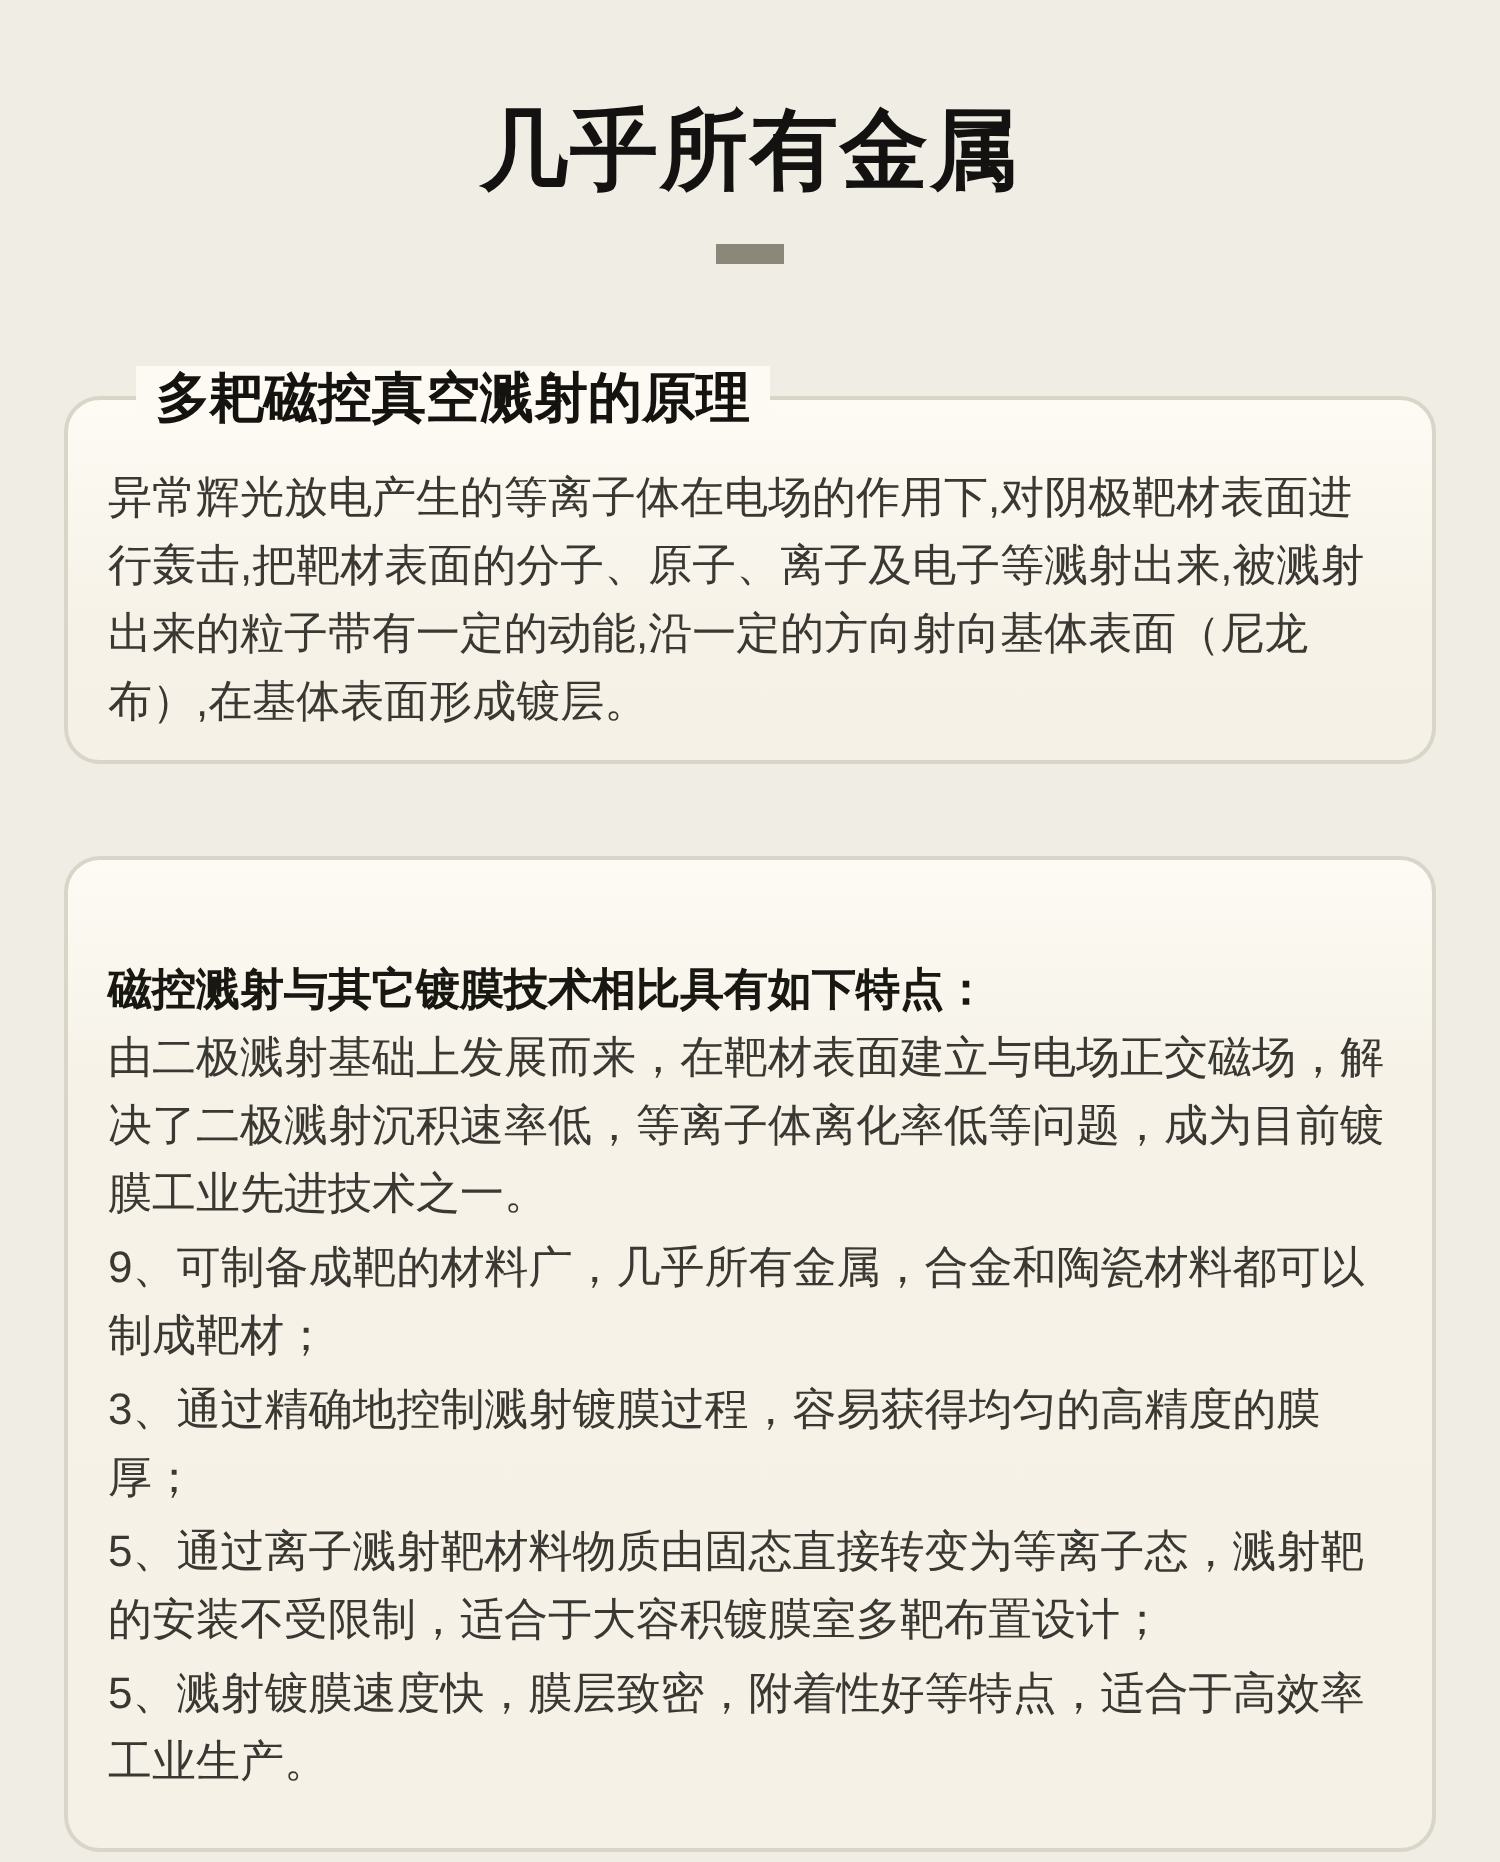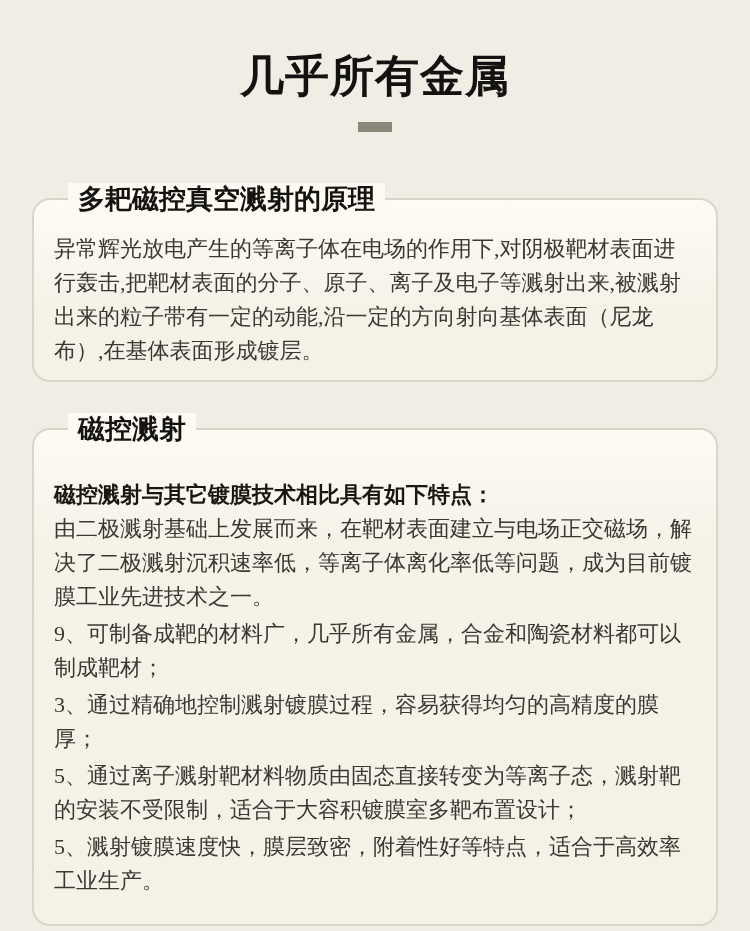--- a/index.html
+++ b/index.html
@@ -35,21 +35,20 @@
     margin: 20px auto 0 auto;
   }
   .card {
     position: relative;
     margin: 0 32px;
     border: 2px solid #d9d5c8;
     border-radius: 18px;
     background: linear-gradient(180deg, #fdfbf4 0px, #f6f2e8 110px, #f5f1e7 100%);
     box-sizing: border-box;
     padding: 32px 20px 12px 20px;
-    font-family: Liberation Serif, serif;
   }
   .card-principle {
     margin-top: 66px;
     min-height: 182px;
   }
   .card-magnetron {
     margin-top: 46px;
     min-height: 484px;
     padding: 28px 20px 26px 20px;
   }
@@ -90,21 +89,20 @@
   <h1 class="page-title">几乎所有金属</h1>
 
   <div class="title-divider"></div>
 
   <section class="card card-principle">
     <h2 class="card-heading">多耙磁控真空溅射的原理</h2>
     <p class="body-text">异常辉光放电产生的等离子体在电场的作用下,对阴极靶材表面进行轰击,把靶材表面的分子、原子、离子及电子等溅射出来,被溅射出来的粒子带有一定的动能,沿一定的方向射向基体表面（尼龙布）,在基体表面形成镀层。</p>
   </section>
 
   <section class="card card-magnetron">
-    <h2 class="card-heading">磁控溅射</h2>
     <p class="body-text list-title">磁控溅射与其它镀膜技术相比具有如下特点：</p>
     <p class="body-text">由二极溅射基础上发展而来，在靶材表面建立与电场正交磁场，解决了二极溅射沉积速率低，等离子体离化率低等问题，成为目前镀膜工业先进技术之一。</p>
     <p class="body-text list-item">9、可制备成靶的材料广，几乎所有金属，合金和陶瓷材料都可以制成靶材；</p>
     <p class="body-text list-item">3、通过精确地控制溅射镀膜过程，容易获得均匀的高精度的膜厚；</p>
     <p class="body-text list-item">5、通过离子溅射靶材料物质由固态直接转变为等离子态，溅射靶的安装不受限制，适合于大容积镀膜室多靶布置设计；</p>
     <p class="body-text list-item">5、溅射镀膜速度快，膜层致密，附着性好等特点，适合于高效率工业生产。</p>
   </section>
 
 </div>
 

